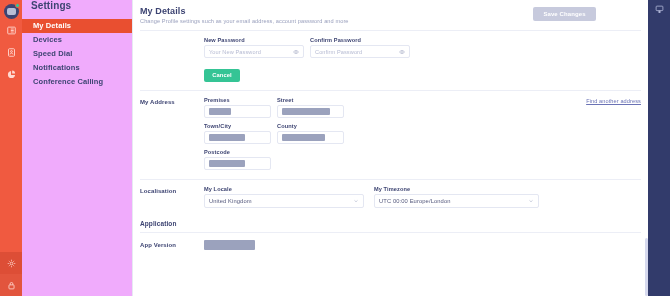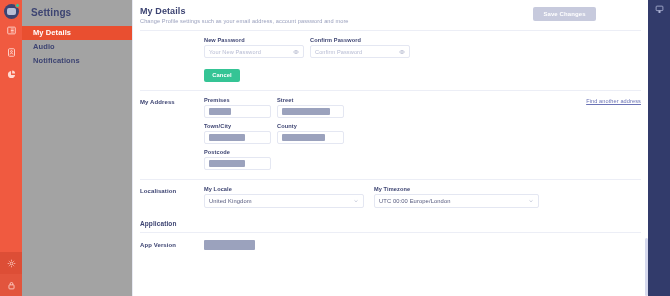--- a/index.html
+++ b/index.html
@@ -59,24 +59,23 @@
     width: 22px; height: 22px;
     display: flex; align-items: center; justify-content: center;
     background: #dd4e36;
     color: #ffd9d1;
   }
   .rail-bottom-icon.last { background: #e2553d; }
 
   
   .settings-nav {
     width: 111px; flex: 0 0 111px;
-    background: #a3a3a3;
+    background: #f0abfc;
     height: 296px;
     border-right: 1px solid #e7e9f2;
-    padding-top: 7px;
   }
   .settings-title {
     font-size: 10px;
     font-weight: bold;
     color: #3d4472;
     padding: 0 0 8px 9px;
     letter-spacing: .1px;
   }
   .nav-item {
     font-size: 7.5px;
@@ -336,22 +335,24 @@
         <rect x="2.6" y="5.2" width="6.8" height="5.3" rx="1"></rect>
         <path d="M4.2 5.2V3.8a1.8 1.8 0 0 1 3.6 0v1.4"></path>
       </svg>
     </div>
   </div>
 
   <div class="settings-nav">
     <div class="settings-title">Settings</div>
 
     <div class="nav-item active">My Details</div>
-    <div class="nav-item">Audio</div>
+    <div class="nav-item">Devices</div>
+    <div class="nav-item">Speed Dial</div>
     <div class="nav-item">Notifications</div>
+    <div class="nav-item">Conference Calling</div>
   </div>
 
   <div class="main">
     <div class="content-card">
 
       <div class="page-head">
         <div class="page-title">My Details</div>
         <div class="page-sub">Change Profile settings such as your email address, account password and more</div>
         <button class="save-btn">Save Changes</button>
       </div>

